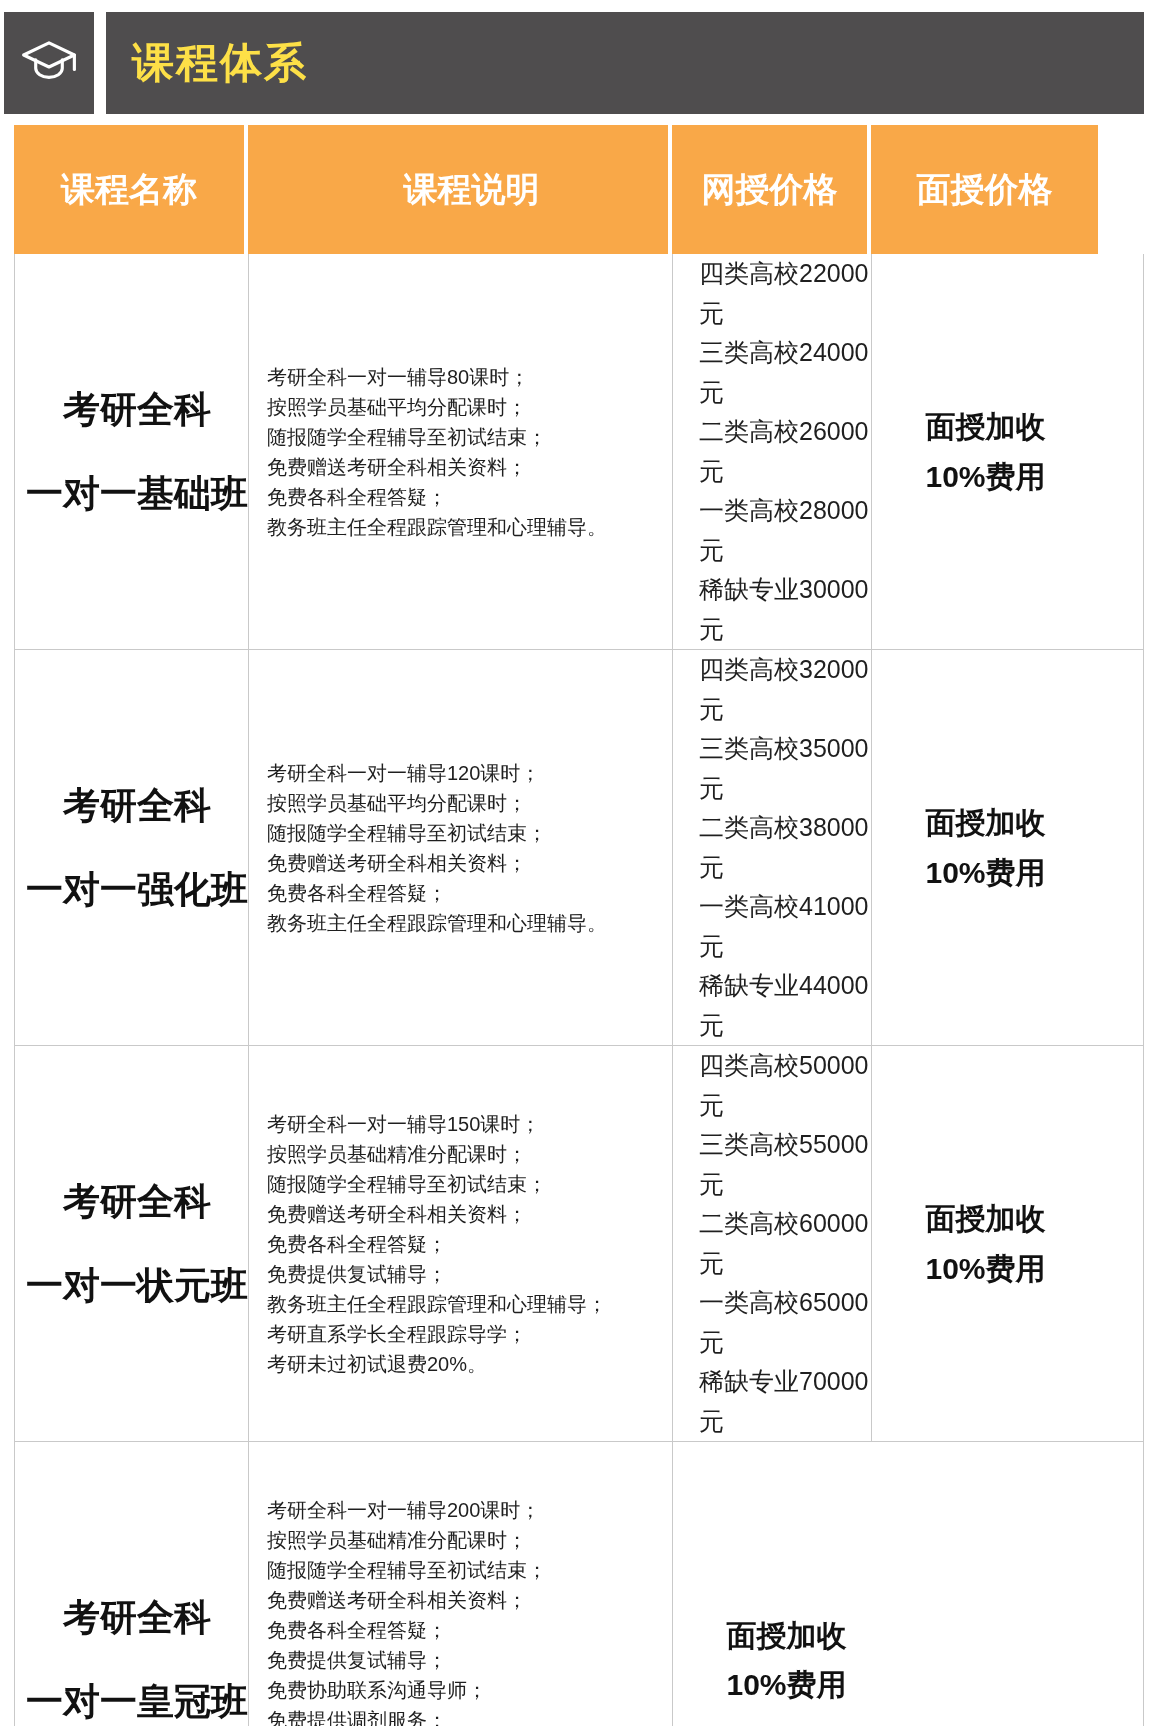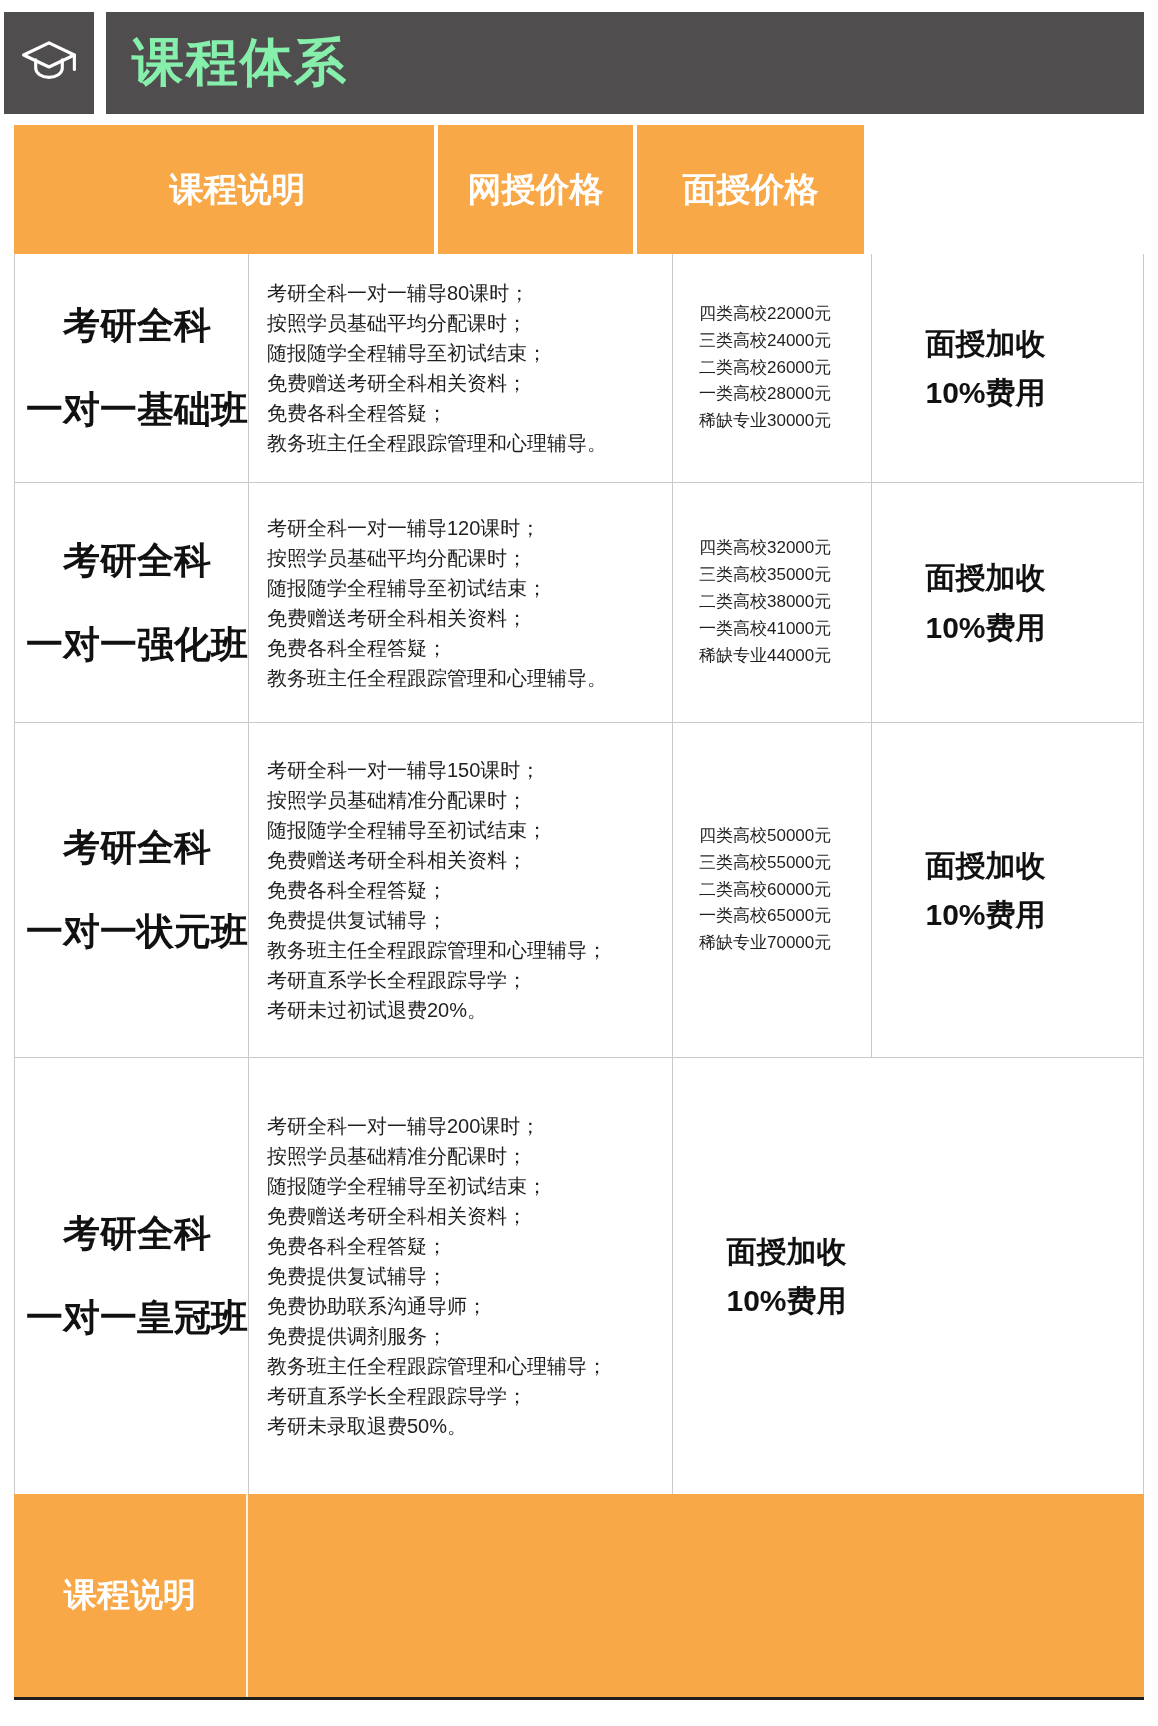--- a/index.html
+++ b/index.html
@@ -16,21 +16,21 @@
   
   .top-header { display:flex; margin:12px 14px 0 4px; height:102px; gap:12px; }
   .icon-box {
     width:90px; height:102px; background:#4f4d4e; flex:0 0 auto;
     display:flex; align-items:center; justify-content:center;
   }
   .title-bar {
     flex:1; background:#4f4d4e; display:flex; align-items:center;
     padding-left:26px;
   }
-  .title-bar h1 { color:#86efac; font-size:52px; font-weight:bold; letter-spacing:2px; }
+  .title-bar h1 { color:#fde047; font-size:42px; font-weight:bold; letter-spacing:2px; }
 
   
   .course-table { margin:11px 14px 0 14px; width:1130px; }
 
   .thead { display:flex; height:129px; }
   .th {
     background:#f9a848; color:#ffffff; font-weight:bold; font-size:34px;
     display:flex; align-items:center; justify-content:center;
   }
   .th:not(:last-child) { border-right:4px solid #ffffff; }
@@ -51,21 +51,21 @@
   .td { display:flex; align-items:center; }
   .td:not(:last-child) { border-right:1px solid #c9c9c9; }
 
   .cell-name {
     justify-content:flex-end; text-align:center;
     font-weight:bold; font-size:37px; line-height:2.26; color:#111111;
   }
   .cell-desc { padding:14px 8px 14px 18px; }
   .cell-desc .multiline { font-size:20px; line-height:1.5; color:#1f1f1f; }
   .cell-online { padding-left:26px; }
-  .cell-online .multiline { font-size:17px; line-height:1.58; color:#1f1f1f; }
+  .cell-online .multiline { font-size:25px; line-height:1.58; color:#1f1f1f; }
   .cell-offline {
     justify-content:center; 
     font-weight:bold; font-size:30px; line-height:1.65; color:#111111;
   }
 
   
   .tfoot {
     display:flex; background:#f9a848; min-height:206px;
     border-bottom:3px solid #1f1f1f;
   }
@@ -90,20 +90,21 @@
     </span>
   </div>
   <div class="title-bar">
     <h1>课程体系</h1>
   </div>
 </div>
 
 <div class="course-table">
 
   <div class="thead">
+    <div class="th c1">课程名称</div>
     <div class="th c2">课程说明</div>
     <div class="th c3">网授价格</div>
     <div class="th c4">面授价格</div>
   </div>
 
   <div class="tbody">
 
     <div class="trow r0">
       <div class="td c1 cell-name">
         <div class="multiline">考研全科

